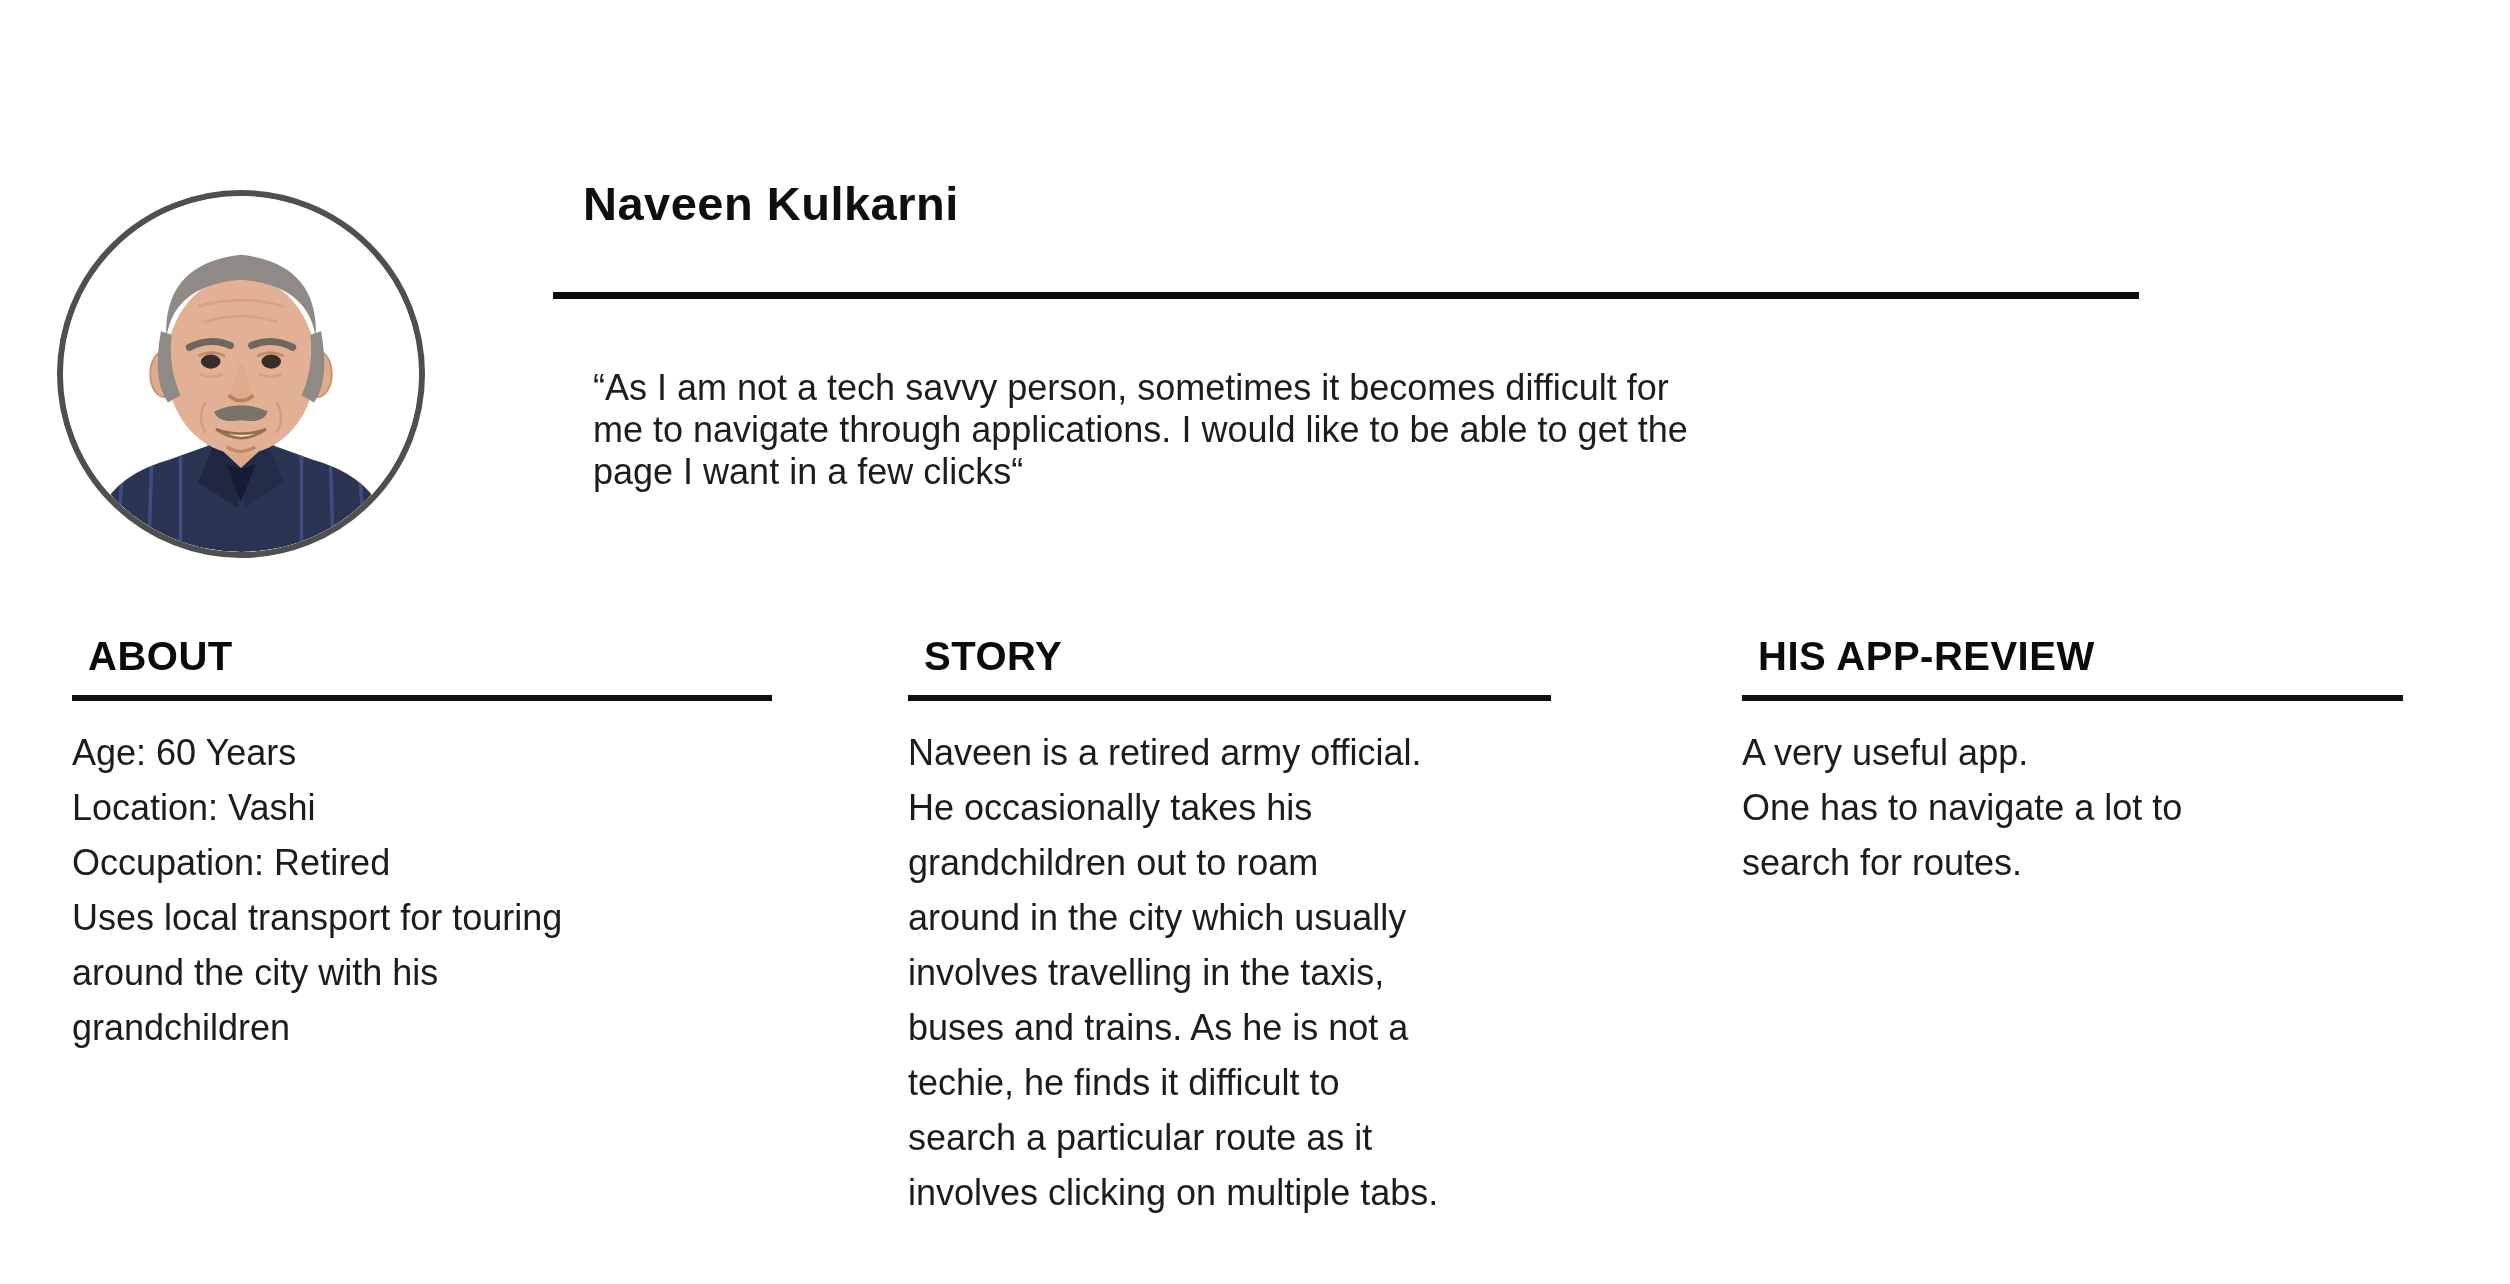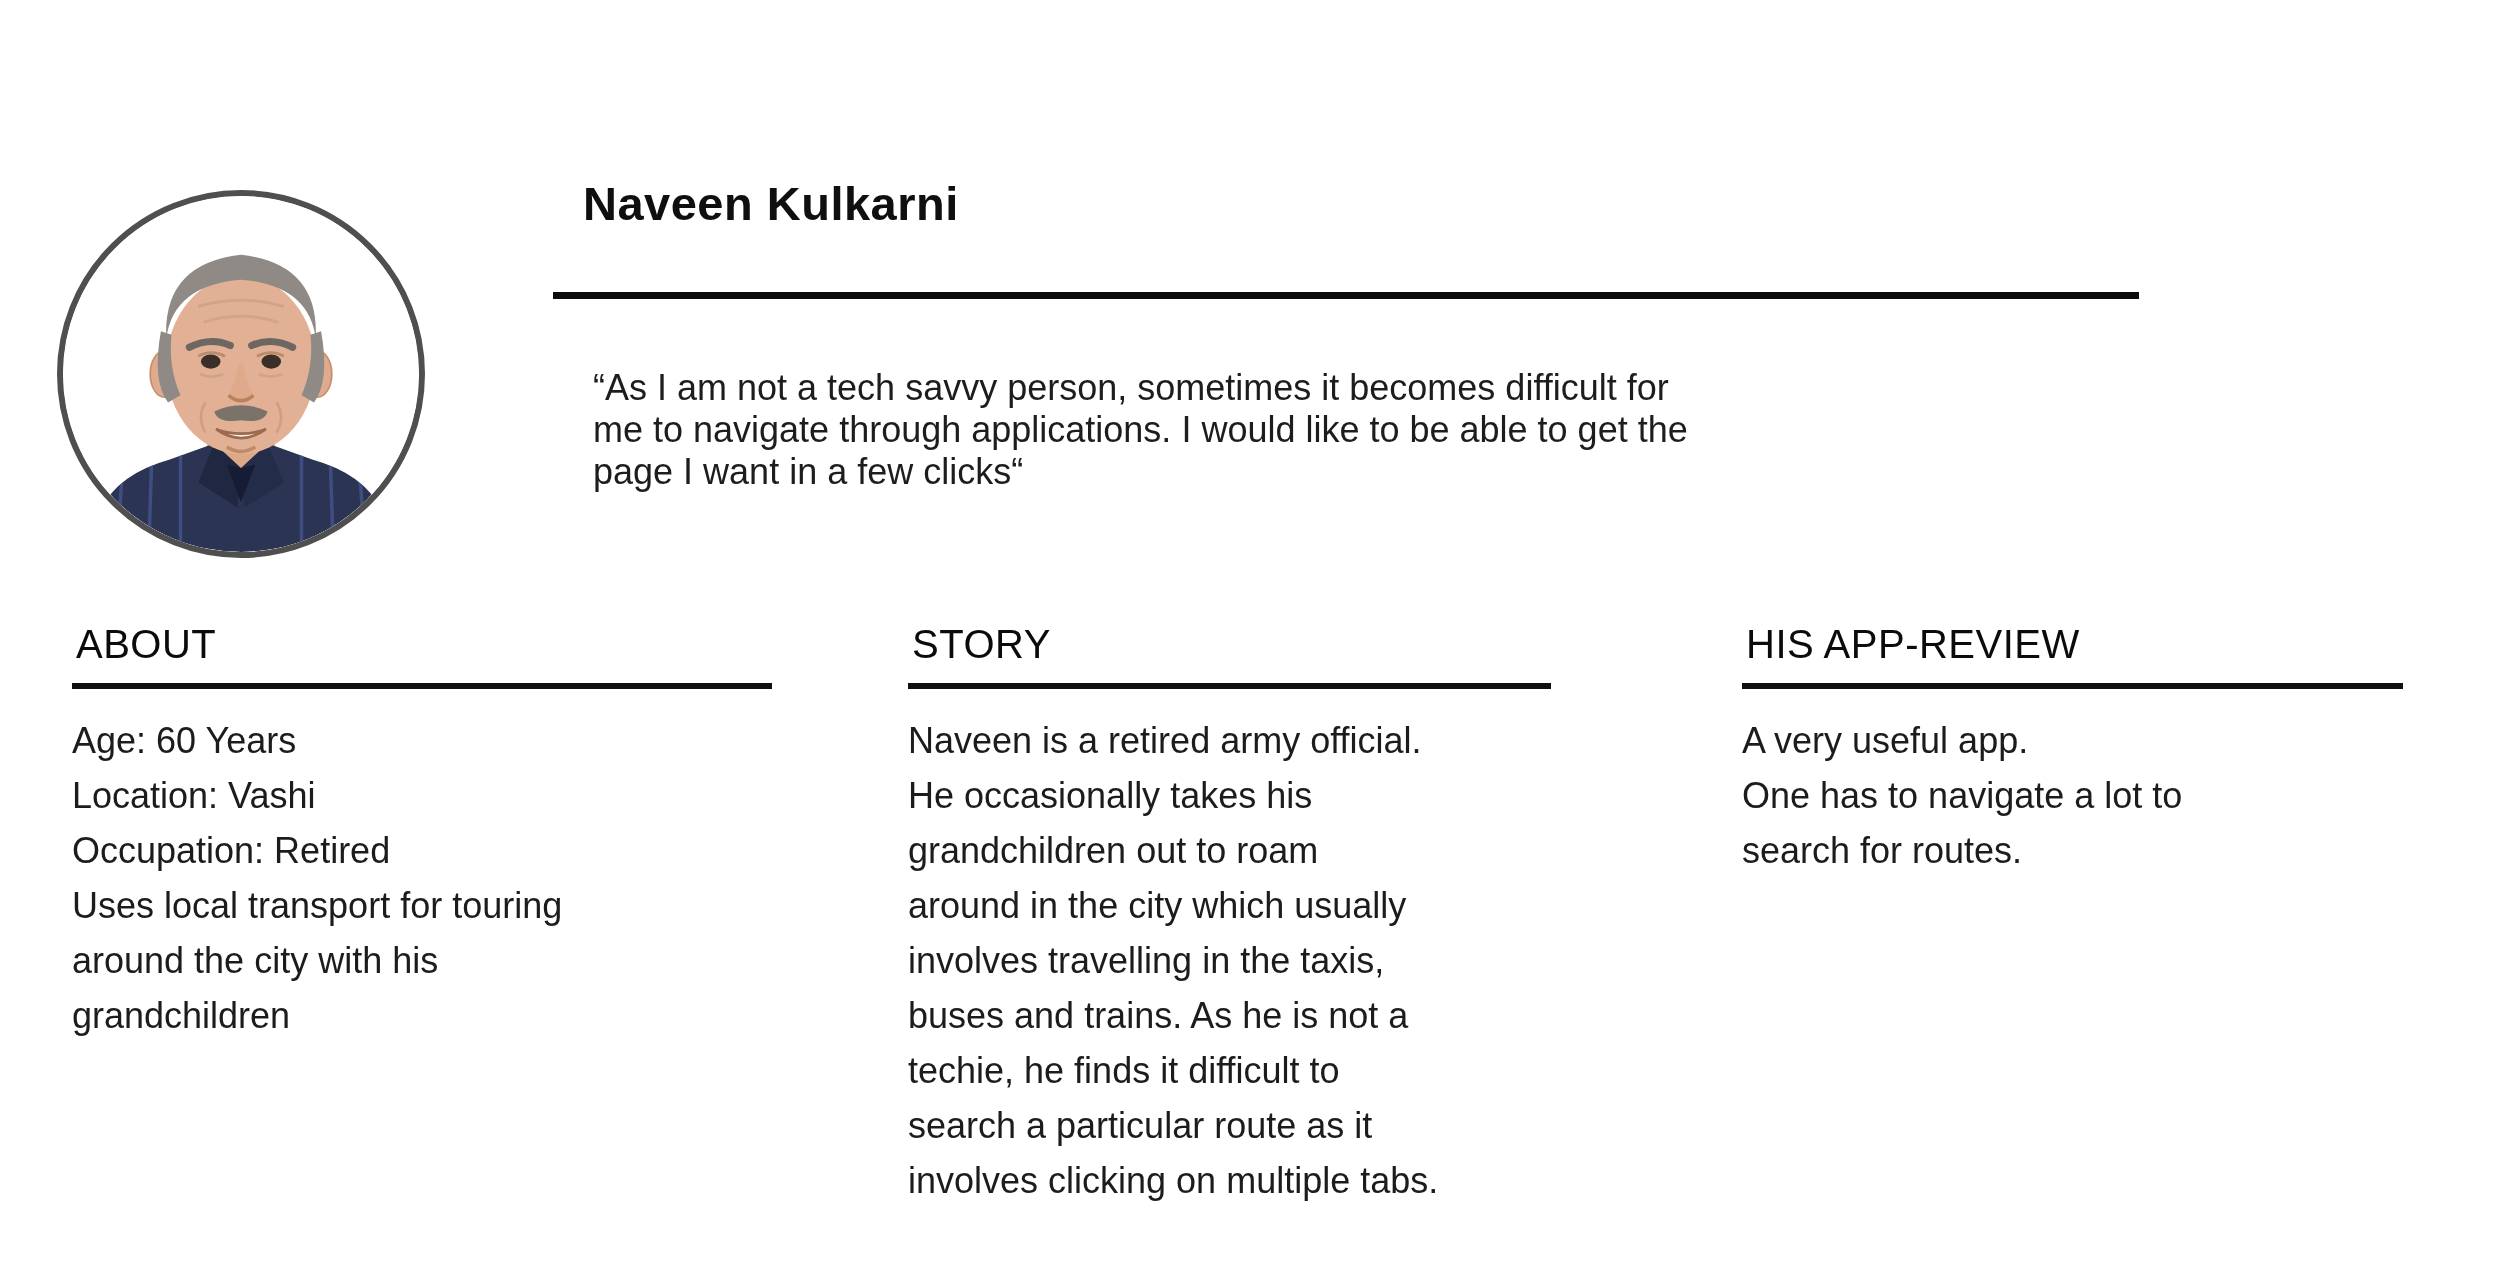--- a/index.html
+++ b/index.html
@@ -53,23 +53,23 @@
     color: #1d1d1d;
     white-space: pre-line;
   }
 
   
   .col { position: absolute; top: 618px; }
   .col-about  { left: 72px; }
   .col-story  { left: 908px; }
   .col-review { left: 1742px; }
   .col h2 {
-    margin: 4px;
+    margin: 16px;
     font-size: 40px;
-    font-weight: 400;
+    font-weight: 700;
     letter-spacing: 0.5px;
     color: #0b0b0b;
     white-space: nowrap;
   }
   .rule { height: 6px; background: #101010; margin-top: 16px; }
   .col-about  .rule { width: 700px; }
   .col-story  .rule { width: 643px; }
   .col-review .rule { width: 661px; }
   .col-body {
     margin-top: 24px;

